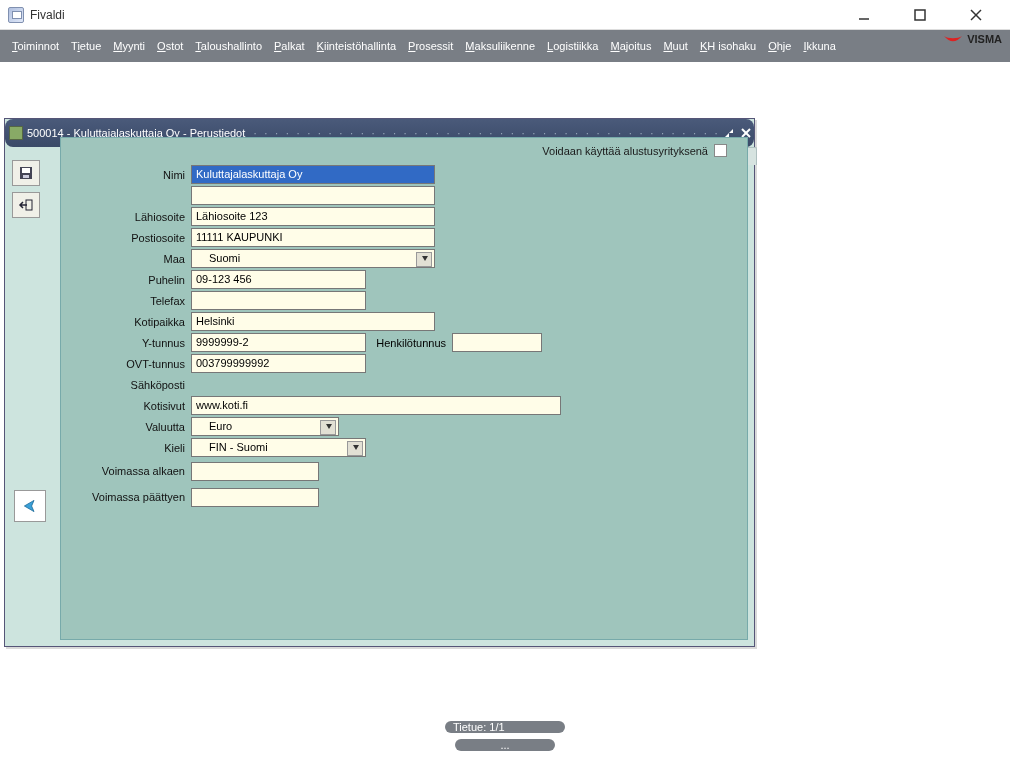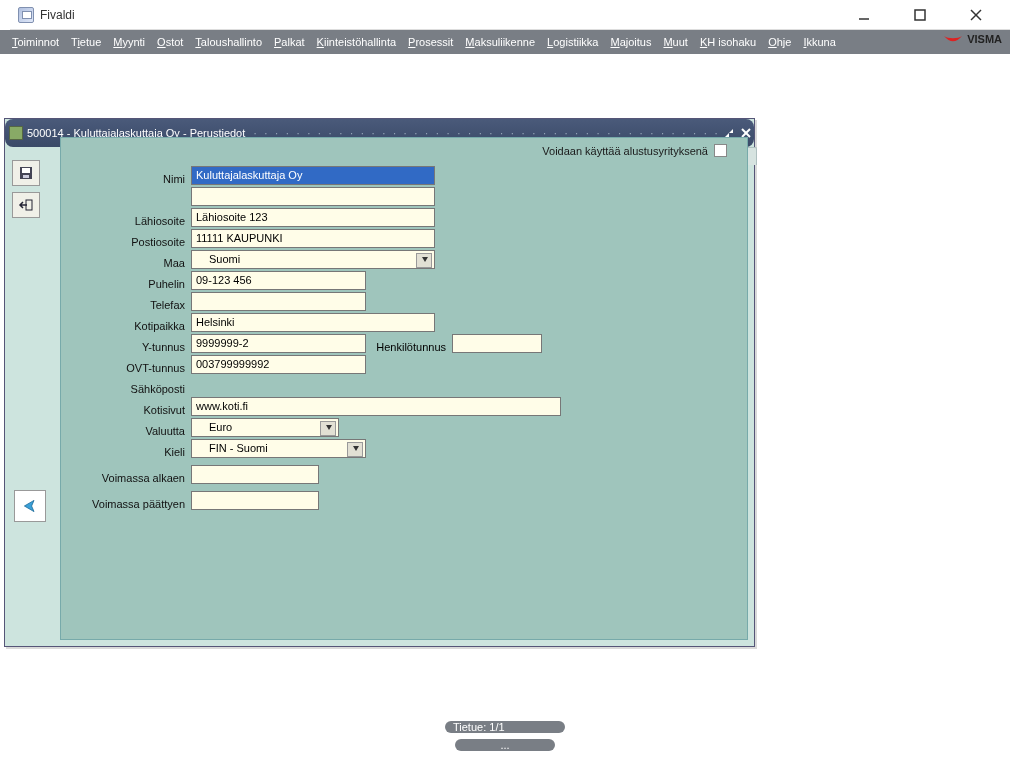--- a/index.html
+++ b/index.html
@@ -1,28 +1,28 @@
 <!DOCTYPE html>
 <html><head>
 <meta charset="utf-8">
 <style>
 * { box-sizing: border-box; margin: 0; padding: 0; font-family: Tahoma, sans-serif; font-size: 11px; }
 body { background: #fff; width: 1010px; height: 761px; position: relative; overflow: hidden; }
 
 
-.titlebar { height: 30px; display: flex; align-items: center; padding: 0 8px; border-bottom: 1px solid #ddd; margin-left: 10px; }
+.titlebar { height: 30px; display: flex; align-items: center; padding: 0 8px; border-bottom: 1px solid #ddd; }
 .titlebar .jicon { width: 16px; height: 16px; margin-right: 6px; background: linear-gradient(135deg,#b0c0e0,#e0e8f8); border:1px solid #8090b0; border-radius:2px; position:relative;}
 .titlebar .jicon::after{content:"";position:absolute;top:3px;left:3px;width:8px;height:6px;background:#fff;border:1px solid #8090b0;}
 .titlebar .title { flex: 1; color: #333; font-size: 12px; }
 .winbtns { display: flex; gap: 12px; margin-right: 4px;}
 .winbtn { width: 44px; height: 28px; display:flex; align-items:center; justify-content:center; color:#333; font-size:14px;}
 .winbtn svg { width:12px; height:12px; stroke:#333; stroke-width:1.5; fill:none;}
 
 
-.menubar { height: 24px; background: #797e85; display: flex; align-items: center; padding: 8px 6px; color: #fff; font-size: 11px; }
+.menubar { height: 24px; background: #797e85; display: flex; align-items: center; padding: 16px 6px; color: #fff; font-size: 11px; }
 .menubar .menuitem { padding: 0 6px; cursor: default; }
 .menubar .menuitem .ul { text-decoration: underline; }
 .brand { position:absolute; right:8px; top:32px; font-weight:bold; font-size:14px; color:#222; display:flex; align-items:center; gap:4px;}
 .brand .swoosh { width:20px; height:14px; }
 .brand .swoosh path{ fill:#d22;}
 
 
 .stage { position:absolute; left:4px; top:118px; width:751px; height:529px; background:#cde4de; border:1px solid #557; box-shadow: 2px 2px 0 rgba(0,0,0,.15);}
 .innerwin-title { height:28px; background: linear-gradient(#4a5a7a,#3a4a68); color:#fff; display:flex; align-items:center; font-size:11px; padding-left:4px; position:relative;border-radius:8px;}
 .innerwin-title .dots { flex:1; margin-left:8px; color:#9ab; letter-spacing:2px; white-space:nowrap; overflow:hidden;}
@@ -39,21 +39,21 @@
 .tbutton svg { width:16px; height:16px; }
 .nav-toolbar { position:absolute; left:14px; top:490px;}
 .nav-toolbar .tbutton{width:32px;height:32px;background:#fff;}
 
 .form-panel { position:absolute; left:55px; top:18px; right:6px; bottom:6px; background:#9fc5bc; border:1px solid #7aa;text-decoration:underline;}
 .form-inner { position:absolute; left:12px; top:26px; right:12px; bottom:12px; background:#9fc5bc; }
 
 .topcheck { position:absolute; right:20px; top:6px; color:#1a1a1a; font-size:11px; display:flex; align-items:center; gap:6px;}
 .topcheck .chk { width:13px; height:13px; background:#fff; border:1px solid #888;}
 
-.row { display:flex; align-items:flex-end; height:21px; margin-bottom:0;}
+.row { display:flex; align-items:center; height:21px; margin-bottom:0;}
 .lbl { width:118px; text-align:right; padding-right:6px; color:#111;}
 .fld { background:#fffde8; border:1px solid #777; height:19px; padding:2px 4px; color:#000;}
 .fld.sel { background:#316ac5; color:#fff;}
 .combo { position:relative; background:#fffde8; border:1px solid #777; height:19px; padding:2px 18px 2px 17px;}
 .combo::after{content:"";position:absolute;right:2px;top:2px;width:14px;height:13px;background:#e2e0d4;border:1px solid #999;}
 .combo .arr{position:absolute;right:6px;top:6px;width:0;height:0;border-left:3px solid transparent;border-right:3px solid transparent;border-top:5px solid #333;z-index:2;}
 
 .sideicons{position:absolute; left:505px; top:26px; display:flex; flex-direction:column; gap:12px;}
 .sicon{width:22px;height:20px;border:1px solid #888;background:#f0f0e8;display:flex;align-items:center;justify-content:center;}
 

